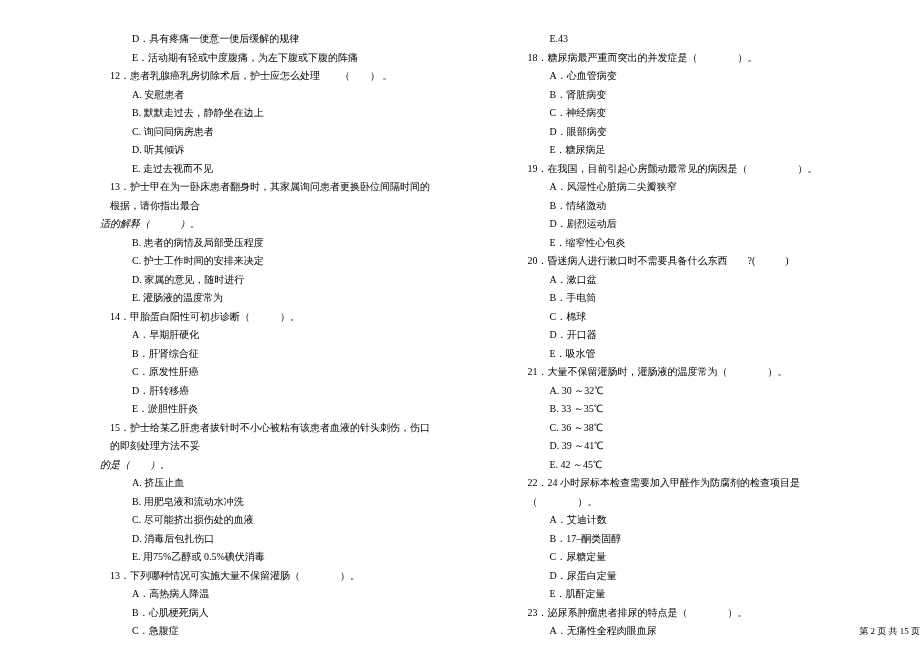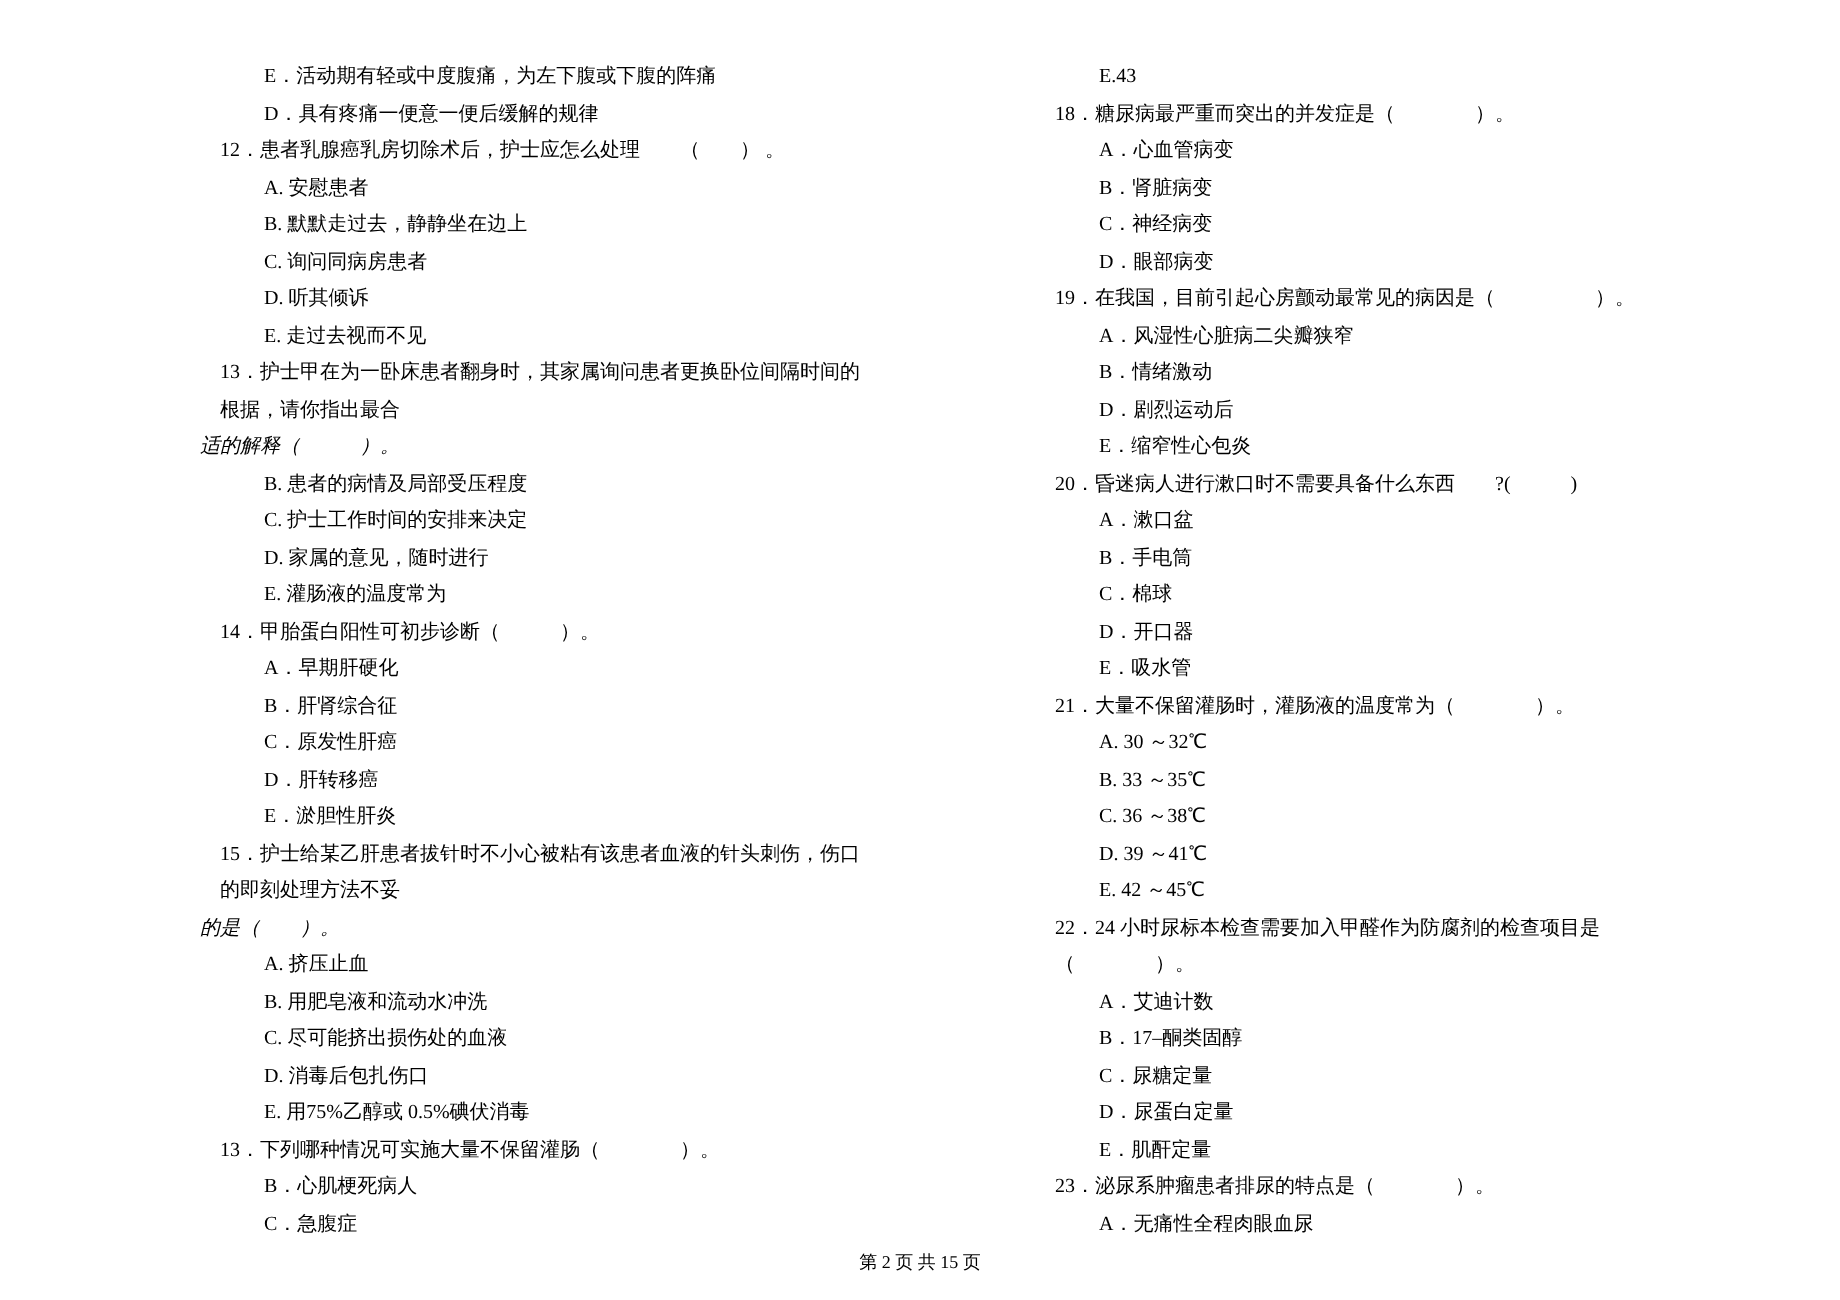--- a/index.html
+++ b/index.html
@@ -29,31 +29,31 @@
     }
     .continuation {
       padding-left: 0;
       font-style: italic;
     }
     .footer {
       position: absolute;
       bottom: 12px;
       left: 0;
       right: 0;
-      text-align: center;
+      text-align: right;
       font-size: 9px;
     }
   </style>
 </head>
 <body>
 
 <div class="columns">
   <div class="col" id="col-left">
+      <div class="option">D．具有疼痛一便意一便后缓解的规律</div>
       <div class="option">E．活动期有轻或中度腹痛，为左下腹或下腹的阵痛</div>
-      <div class="option">D．具有疼痛一便意一便后缓解的规律</div>
       <div class="question">12．患者乳腺癌乳房切除术后，护士应怎么处理　　（　　） 。</div>
       <div class="option">A. 安慰患者</div>
       <div class="option">B. 默默走过去，静静坐在边上</div>
       <div class="option">C. 询问同病房患者</div>
       <div class="option">D. 听其倾诉</div>
       <div class="option">E. 走过去视而不见</div>
       <div class="question">13．护士甲在为一卧床患者翻身时，其家属询问患者更换卧位间隔时间的根据，请你指出最合</div>
       <div class="continuation">适的解释（　　　）。</div>
       <div class="option">B. 患者的病情及局部受压程度</div>
       <div class="option">C. 护士工作时间的安排来决定</div>
@@ -66,30 +66,32 @@
       <div class="option">D．肝转移癌</div>
       <div class="option">E．淤胆性肝炎</div>
       <div class="question">15．护士给某乙肝患者拔针时不小心被粘有该患者血液的针头刺伤，伤口的即刻处理方法不妥</div>
       <div class="continuation">的是（　　）。</div>
       <div class="option">A. 挤压止血</div>
       <div class="option">B. 用肥皂液和流动水冲洗</div>
       <div class="option">C. 尽可能挤出损伤处的血液</div>
       <div class="option">D. 消毒后包扎伤口</div>
       <div class="option">E. 用75%乙醇或 0.5%碘伏消毒</div>
       <div class="question">13．下列哪种情况可实施大量不保留灌肠（　　　　）。</div>
+      <div class="option">A．高热病人降温</div>
       <div class="option">B．心肌梗死病人</div>
       <div class="option">C．急腹症</div>
     </div>
   <div class="col" id="col-right">
       <div class="option">E.43</div>
       <div class="question">18．糖尿病最严重而突出的并发症是（　　　　）。</div>
       <div class="option">A．心血管病变</div>
       <div class="option">B．肾脏病变</div>
       <div class="option">C．神经病变</div>
       <div class="option">D．眼部病变</div>
+      <div class="option">E．糖尿病足</div>
       <div class="question">19．在我国，目前引起心房颤动最常见的病因是（　　　　　）。</div>
       <div class="option">A．风湿性心脏病二尖瓣狭窄</div>
       <div class="option">B．情绪激动</div>
       <div class="option">D．剧烈运动后</div>
       <div class="option">E．缩窄性心包炎</div>
       <div class="question">20．昏迷病人进行漱口时不需要具备什么东西　　?(　　　)</div>
       <div class="option">A．漱口盆</div>
       <div class="option">B．手电筒</div>
       <div class="option">C．棉球</div>
       <div class="option">D．开口器</div>

